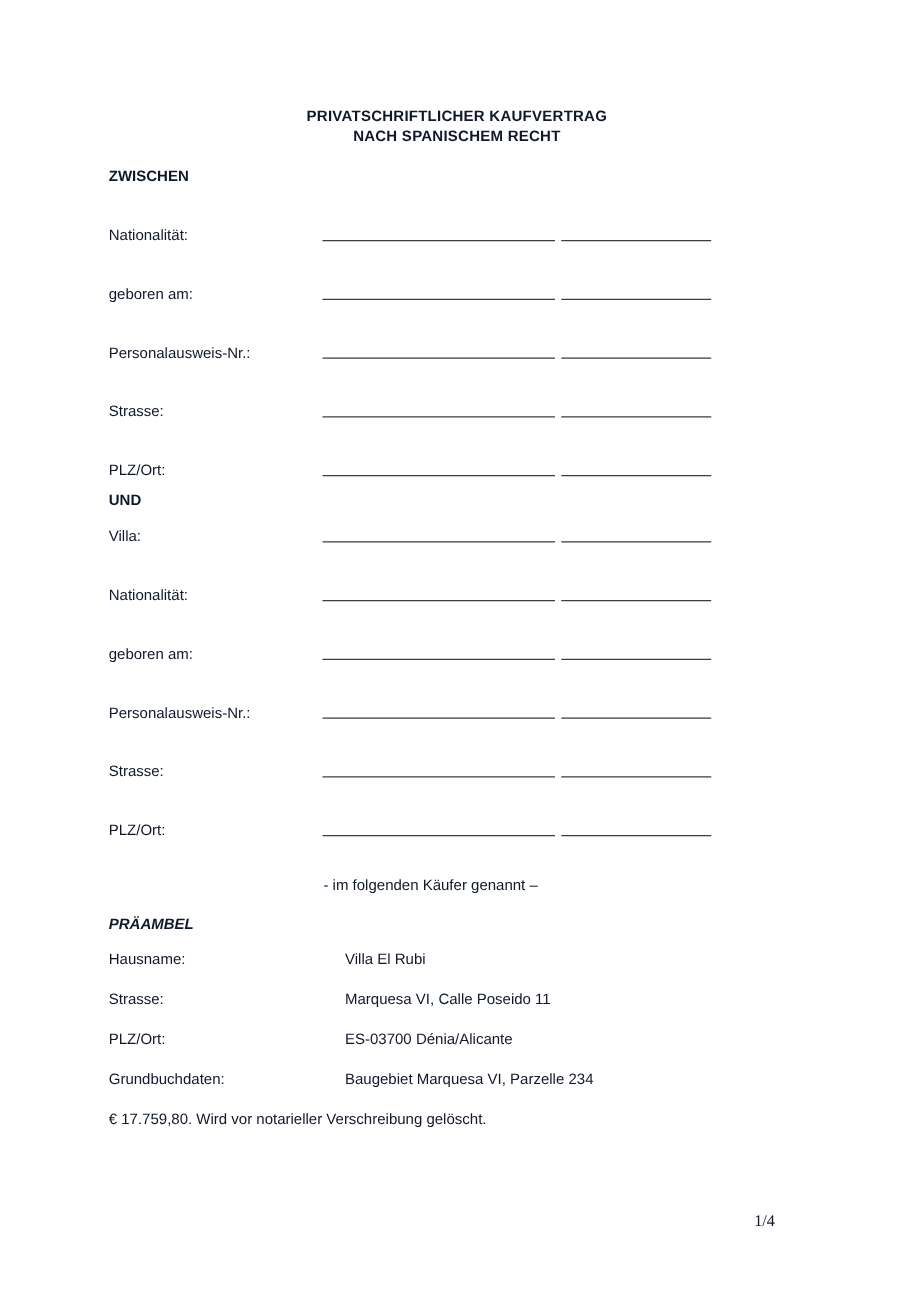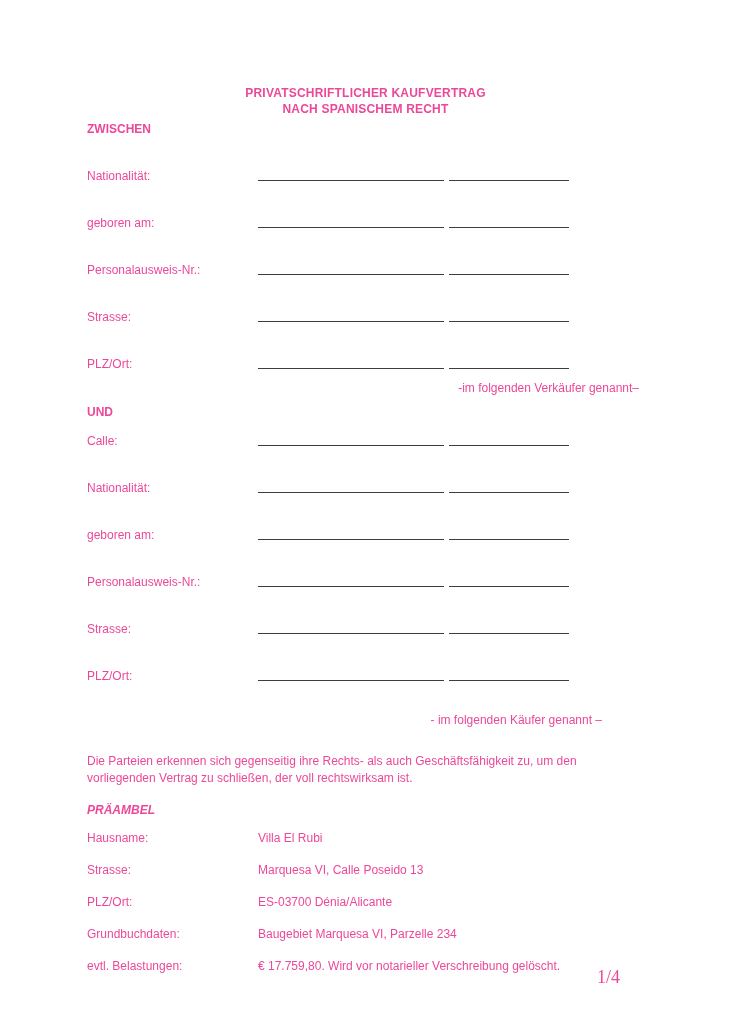--- a/index.html
+++ b/index.html
@@ -2,69 +2,69 @@
 <html><head>
 <meta charset="utf-8">
 <style>
   html, body { margin: 0; padding: 0; background: #ffffff; }
   .page {
     position: relative;
     width: 730px;
     height: 1033px;
     box-sizing: border-box;
     background: #ffffff;
-    color: #ec4899;
+    color: #0f172a;
     font-family: "Liberation Sans", sans-serif;
     font-size: 12px;
     line-height: 16px;
     padding: 86px 86px 0 87px;
     overflow: hidden;
   }
 
   
   .doc-title { text-align: center; font-weight: bold; line-height: 15.5px; letter-spacing: 0.2px; }
 
   
   .heading { font-weight: bold; height: 16px; }
-  .h-zwischen  { margin-top: 4px; }
+  .h-zwischen  { margin-top: 16px; }
   .h-und       { margin-top: 8px; }
   .h-praeambel { margin-top: 15px; font-style: italic; }
 
   
   .frow { display: flex; height: 16px; margin-top: 31px; }
   .frow.first-seller { margin-top: 32px; }
   .frow.first-buyer  { margin-top: 13px; }
   .flabel { width: 171px; flex: none; }
   .fline { display: flex; gap: 5px; margin-top: 12px; }
   .seg { display: block; height: 1px; background: #3d3d3d; }
   .seg-a { width: 186px; }
   .seg-b { width: 120px; }
 
   
   .note { height: 16px; }
   .seller-note { margin-top: 8px; text-align: right; padding-right: 5px; }
-  .buyer-note  { margin-top: 28px; text-align: right; margin-right: 42px; }
+  .buyer-note  { margin-top: 28px; text-align: center; margin-right: 42px; }
 
   
   .para  { margin-top: 25px; max-width: 505px; line-height: 17px; }
   .intro { margin-top: 16px; height: 16px; }
 
   
-  .prow { display: flex; margin-top: 16px; min-height: 16px; }
+  .prow { display: flex; margin-top: 16px; min-height: 16px; gap: 18px; }
   .prow.first { margin-top: 12px; }
   .plabel { width: 171px; flex: none; }
   .pvalue { line-height: 16px; }
 
   
   .pageno {
     position: absolute;
     top: 969px;
     right: 110px;
     font-family: "Liberation Serif", serif;
-    font-size: 18px;
+    font-size: 13px;
     line-height: 16px;
   }
 </style>
 </head>
 <body>
 
 <div class="page">
 
   <div class="doc-title">
     <div>PRIVATSCHRIFTLICHER KAUFVERTRAG</div>
@@ -102,26 +102,25 @@
       </div>
   </div>
   <div class="frow">
     <div class="flabel">PLZ/Ort:</div>
     <div class="fline">
         <span class="seg seg-a"></span>
         <span class="seg seg-b"></span>
       </div>
   </div>
 
-  <div class="note seller-note">-im folgenden Verkäufer genannt–</div>
 
   <div class="heading h-und">UND</div>
 
   <div class="frow first-buyer">
-    <div class="flabel">Calle:</div>
+    <div class="flabel">Villa:</div>
     <div class="fline">
         <span class="seg seg-a"></span>
         <span class="seg seg-b"></span>
       </div>
   </div>
   <div class="frow">
     <div class="flabel">Nationalität:</div>
     <div class="fline">
         <span class="seg seg-a"></span>
         <span class="seg seg-b"></span>
@@ -151,43 +150,41 @@
   <div class="frow">
     <div class="flabel">PLZ/Ort:</div>
     <div class="fline">
         <span class="seg seg-a"></span>
         <span class="seg seg-b"></span>
       </div>
   </div>
 
   <div class="note buyer-note">- im folgenden Käufer genannt –</div>
 
-  <div class="para">Die Parteien erkennen sich gegenseitig ihre Rechts- als auch Geschäftsfähigkeit zu, um den vorliegenden Vertrag zu schließen, der voll rechtswirksam ist.</div>
 
   <div class="heading h-praeambel">PRÄAMBEL</div>
 
 
   <div class="prow first">
     <div class="plabel">Hausname:</div>
     <div class="pvalue">Villa El Rubi</div>
   </div>
   <div class="prow">
     <div class="plabel">Strasse:</div>
-    <div class="pvalue">Marquesa VI, Calle Poseido 13</div>
+    <div class="pvalue">Marquesa VI, Calle Poseido 11</div>
   </div>
   <div class="prow">
     <div class="plabel">PLZ/Ort:</div>
     <div class="pvalue">ES-03700 Dénia/Alicante</div>
   </div>
   <div class="prow">
     <div class="plabel">Grundbuchdaten:</div>
     <div class="pvalue">Baugebiet Marquesa VI, Parzelle 234</div>
   </div>
   <div class="prow">
-    <div class="plabel">evtl. Belastungen:</div>
     <div class="pvalue">
       <div>€ 17.759,80. Wird vor notarieller Verschreibung gelöscht.</div>
     </div>
   </div>
 
   <div class="pageno">1/4</div>
 
 </div>
 
 </body></html>

